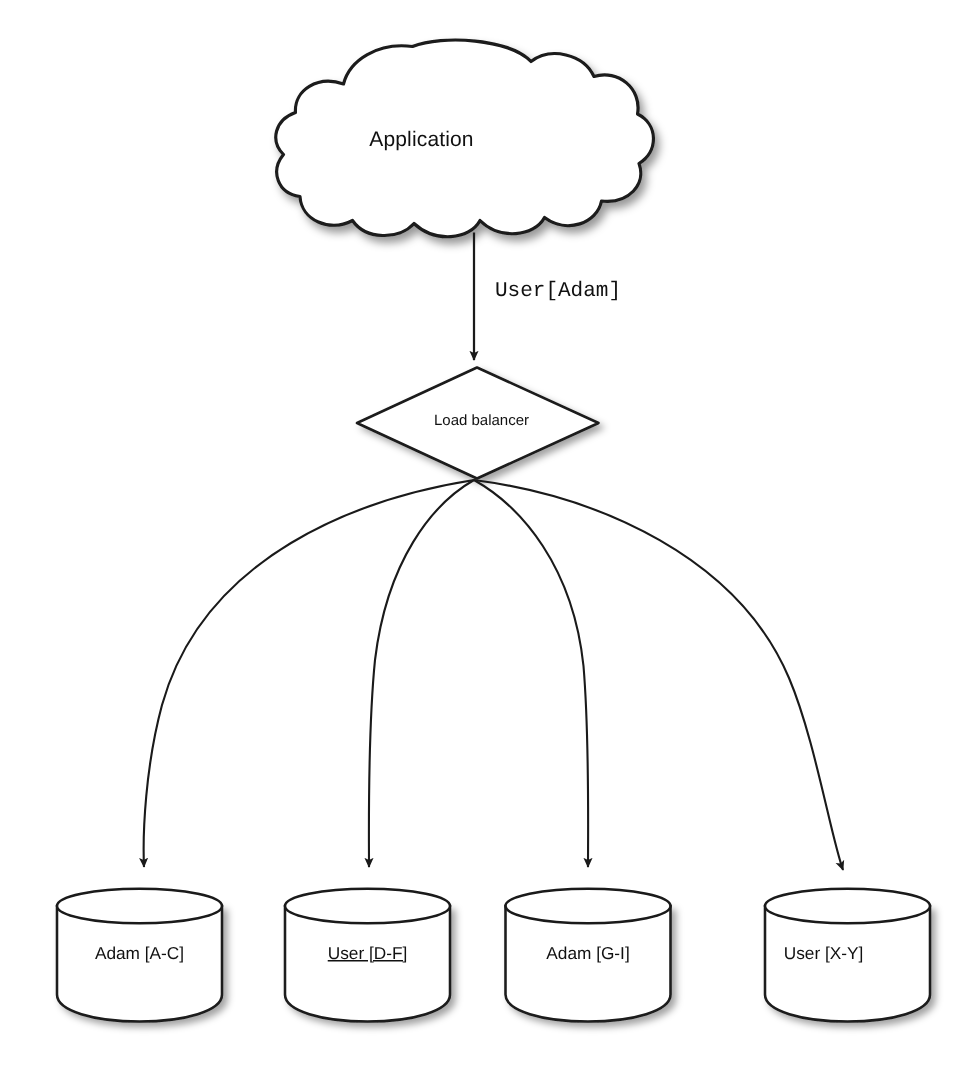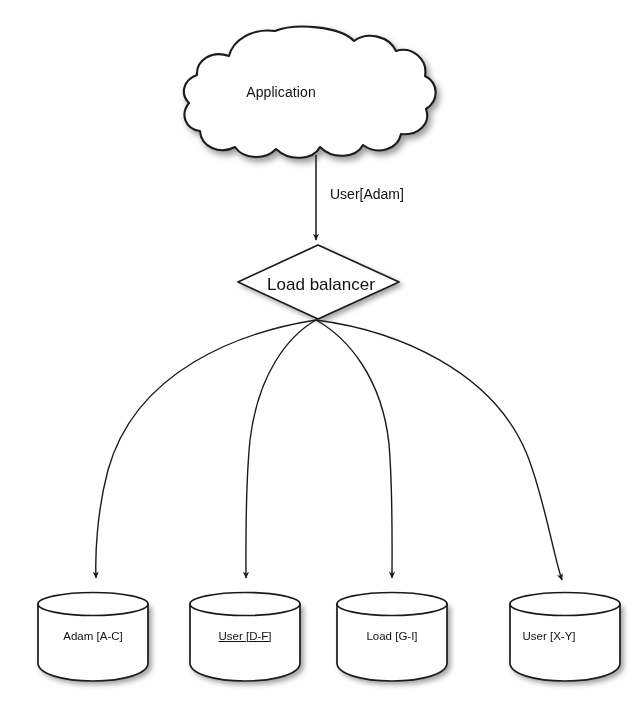--- a/index.html
+++ b/index.html
@@ -37,27 +37,28 @@
     left: 0;
     top: 84px;
     width: 562px;
     font-size: 14px;
     letter-spacing: 0.1px;
   }
   #lb-label {
     left: 0;
     top: 275px;
     width: 642px;
-    font-size: 17px;
+    font-size: 10px;
   }
   #edge-label-adam {
     left: 330px;
     top: 186px;
     font-size: 14px;
     text-align: right;
+    font-family: Liberation Mono, monospace;
   }
   .db-label {
     top: 630px;
     width: 120px;
     font-size: 11.5px;
   }
   #db-label-0 { left: 33px; }
   #db-label-1 { left: 185px; text-decoration: underline; }
   #db-label-2 { left: 332px; }
   #db-label-3 { left: 489px; }
@@ -136,17 +137,17 @@
   <div class="node-label" id="application-label">Application</div>
 
   <div class="node-label" id="edge-label-adam">User[Adam]</div>
 
   <div class="node-label" id="lb-label">Load balancer</div>
 
   <div class="node-label db-label" id="db-label-0">Adam [A-C]</div>
 
   <div class="node-label db-label" id="db-label-1">User [D-F]</div>
 
-  <div class="node-label db-label" id="db-label-2">Load [G-I]</div>
+  <div class="node-label db-label" id="db-label-2">Adam [G-I]</div>
 
   <div class="node-label db-label" id="db-label-3">User [X-Y]</div>
 
 </div>
 
 </body></html>

